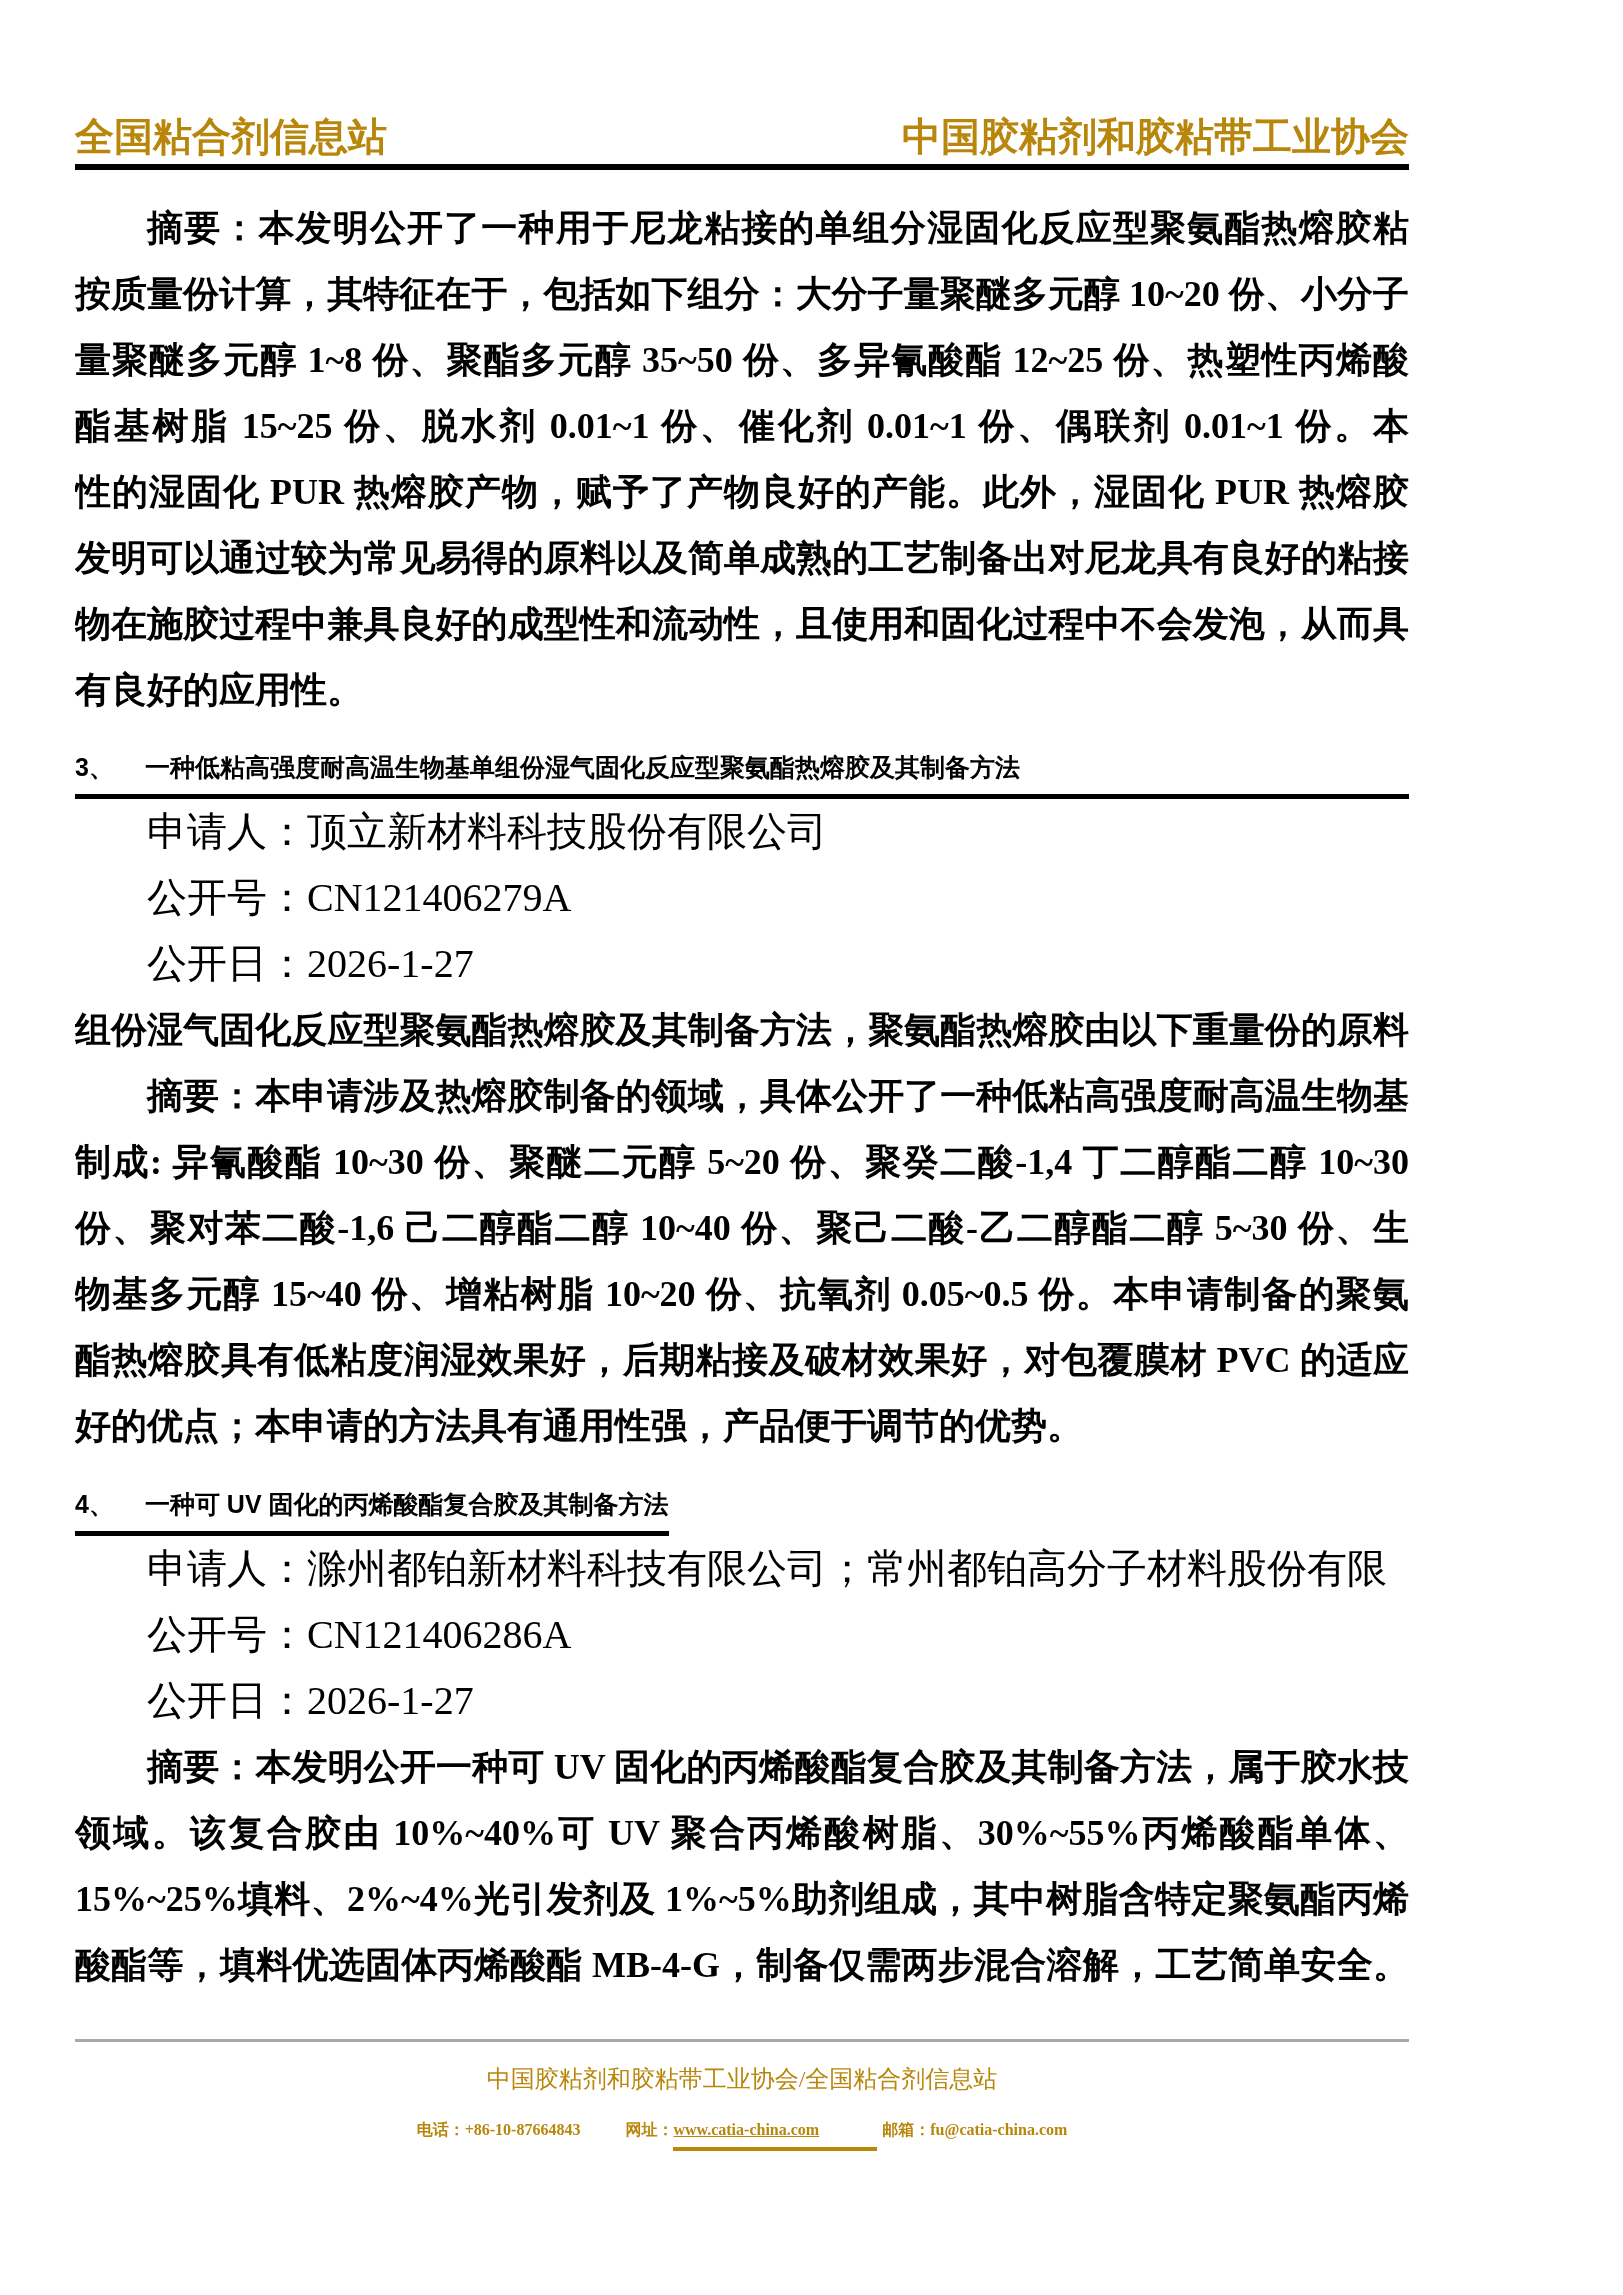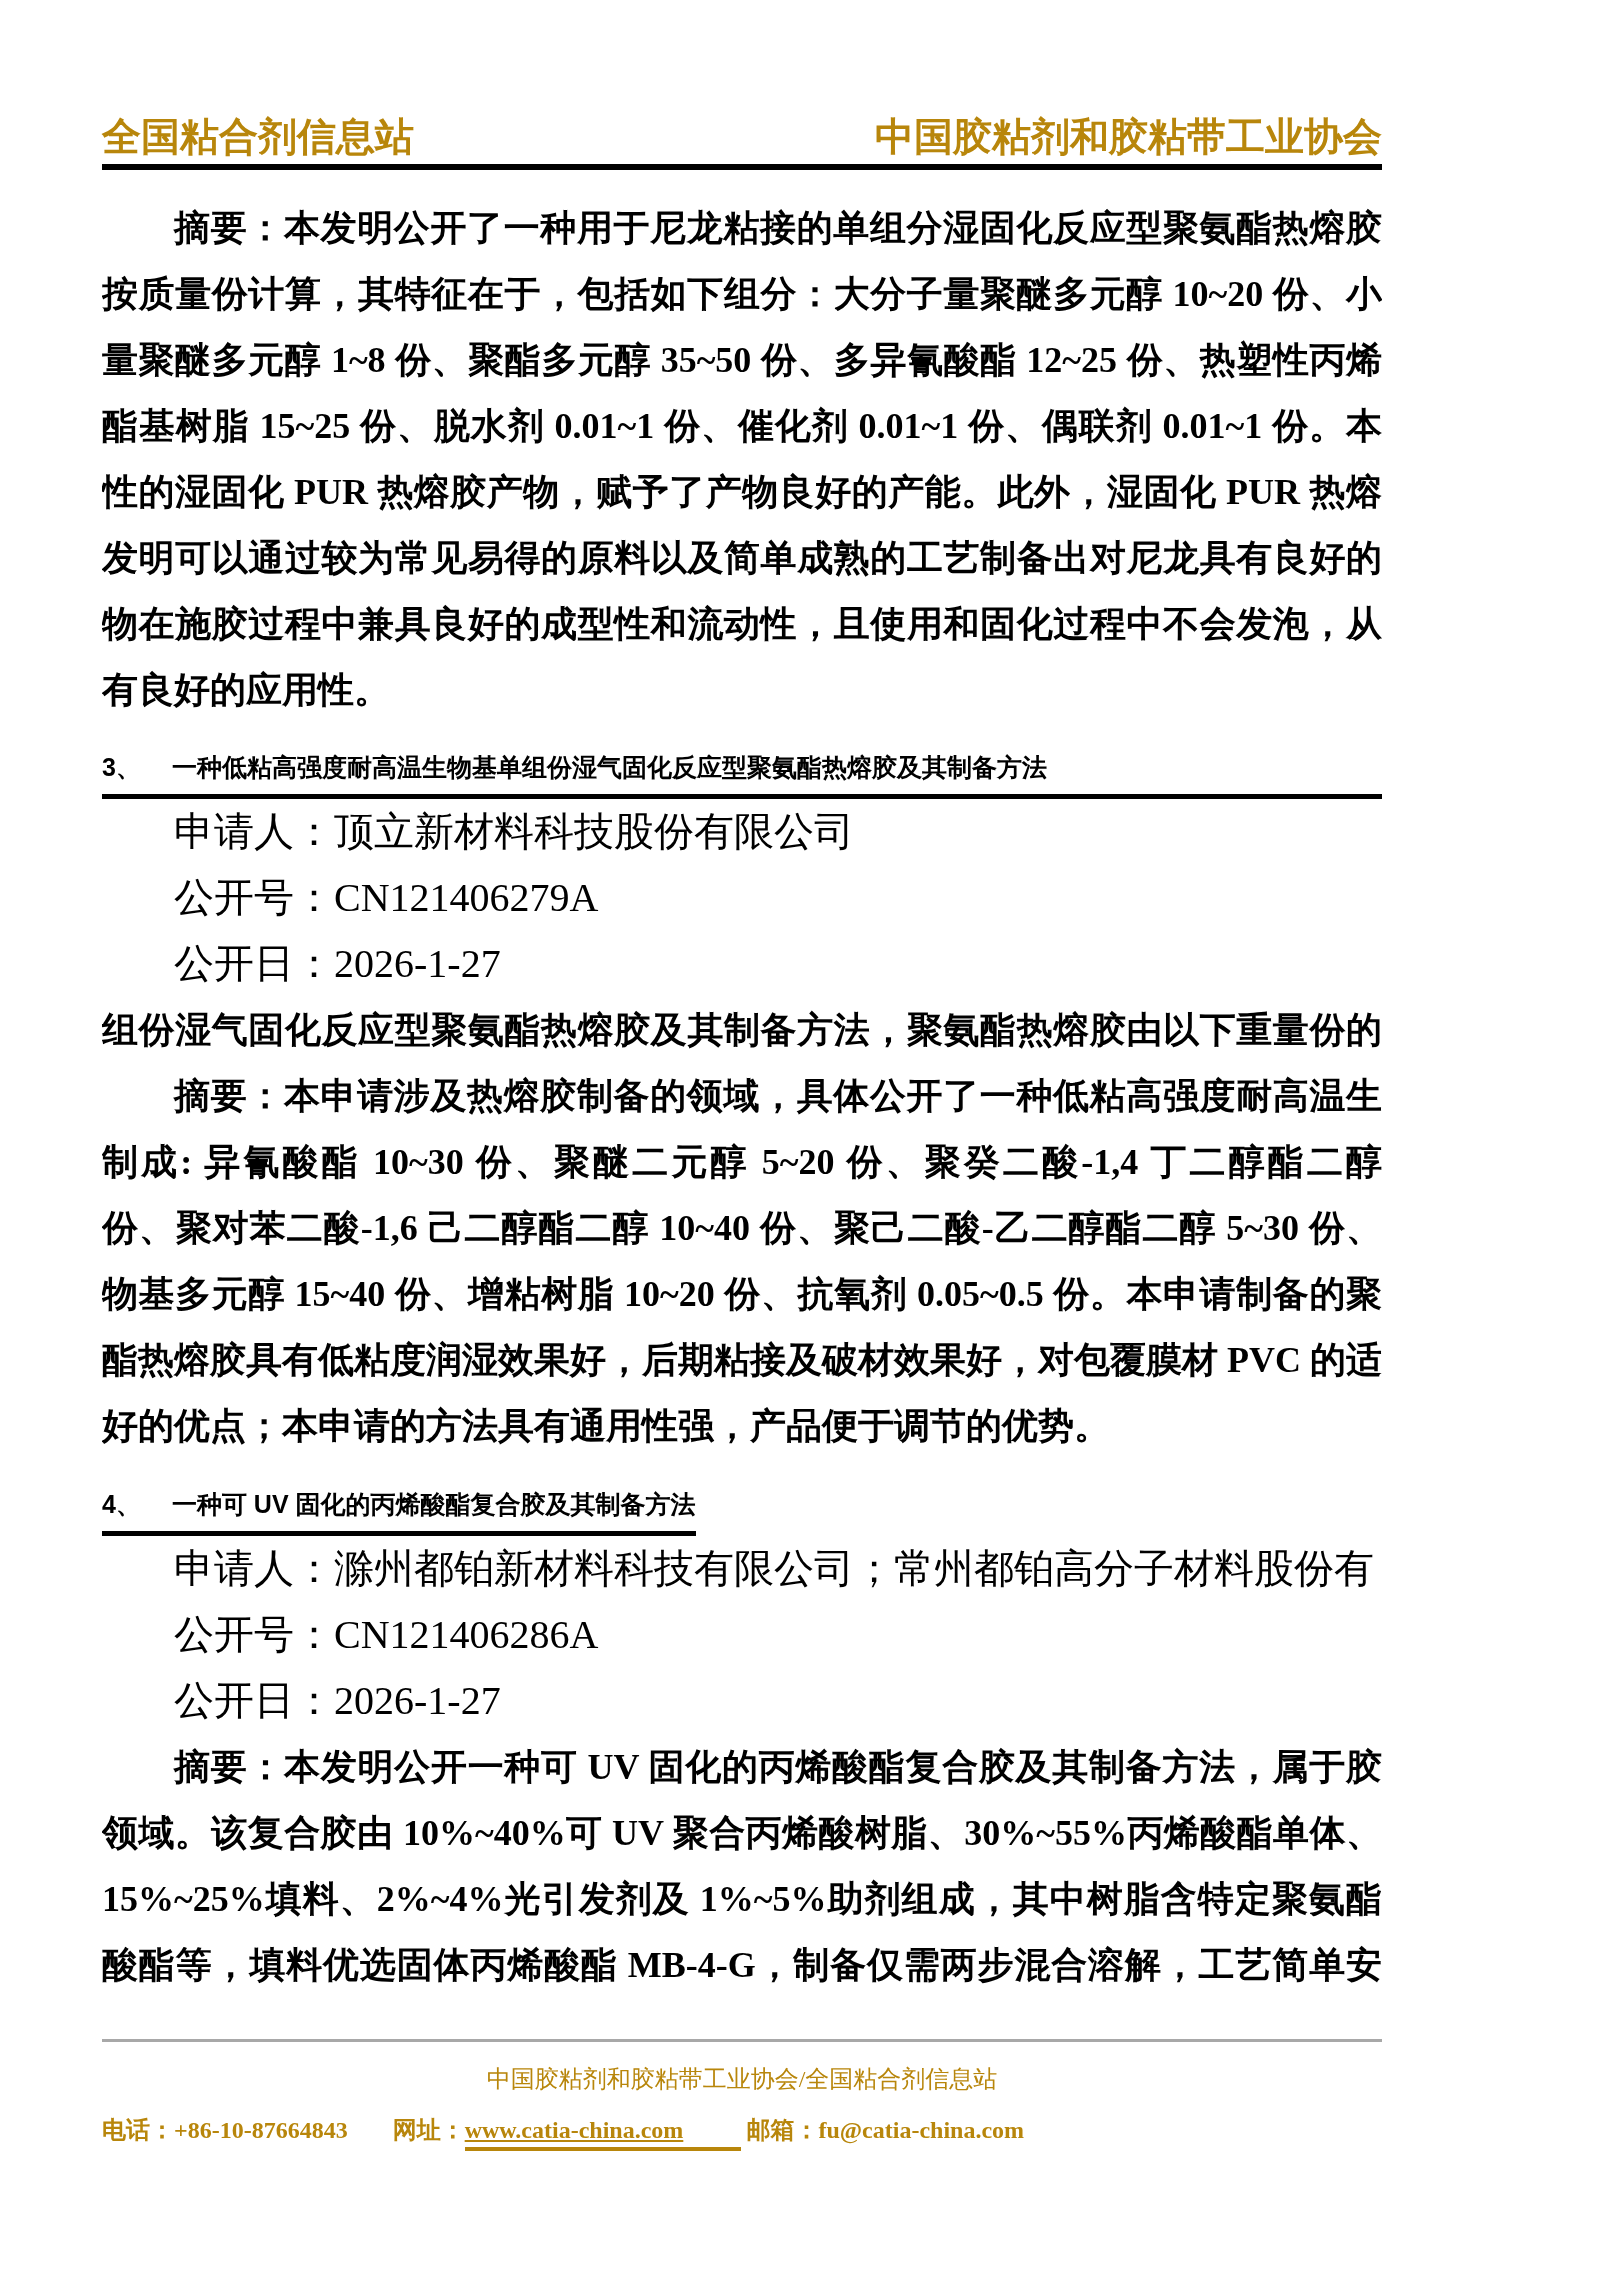--- a/index.html
+++ b/index.html
@@ -6,21 +6,21 @@
     --gold:#B8860B;
     --rule-black:#000000;
     --footer-gray:#A8A8A8;
   }
   html,body{margin:0;padding:0;background:#ffffff;}
   .page{
     position:relative;
     width:1484px;
     height:2295px;
     box-sizing:border-box;
-    padding:0 102px;
+    padding:0 75px;
     background:#ffffff;
     color:#000;
     font-family:"Liberation Serif", serif;
     overflow:hidden;
   }
   
   .header{
     display:flex;
     justify-content:space-between;
     align-items:flex-end;
@@ -74,21 +74,22 @@
   .footer-org{
     margin-top:22px;
     text-align:center;
     font-size:24px;
     line-height:30px;
     color:var(--gold);
     font-weight:normal;
   }
   .footer-contact{
     margin-top:20.6px;
-    font-size:24px;
+    text-align:center;
+    font-size:16px;
     line-height:30px;
     color:var(--gold);
     font-weight:bold;
   }
   .fgap{display:inline-block;width:45px;}
   .fgap2{display:inline-block;width:5.1px;}
   .weblink{
     display:inline-block;
     text-decoration:underline;
     border-bottom:4.5px solid var(--gold);

